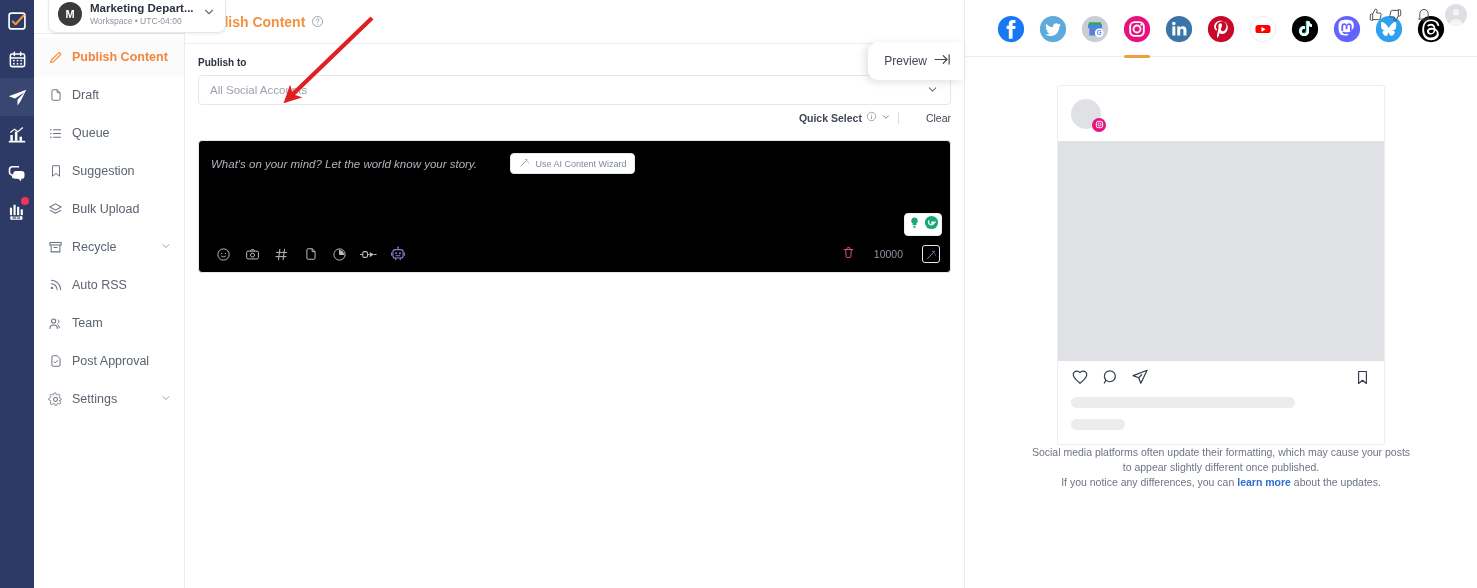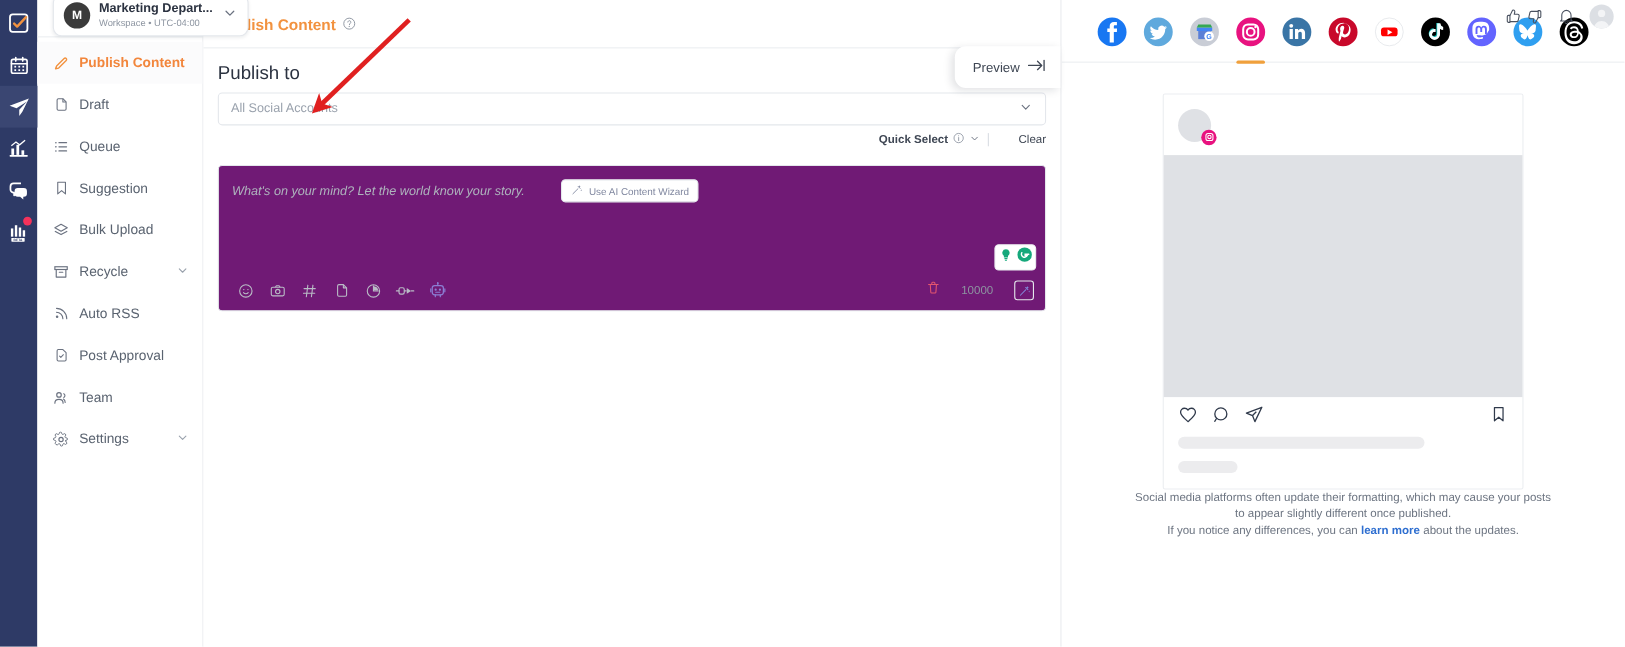--- a/index.html
+++ b/index.html
@@ -66,37 +66,37 @@
   .center { width: 780px; flex: 0 0 780px; background: #fff; border-right: 1px solid #e9ecef;
             display: flex; flex-direction: column; position: relative; }
   .center-head {
     height: 44px; display: flex; align-items: center; padding: 0 0 0 13px;
     border-bottom: 1px solid #eceef1; gap: 6px;
   }
   .page-title { font-size: 14px; font-weight: 700; color: #f2923f; }
   .help-ico { color: #8d95a1; display: flex; }
 
   .center-body { padding: 13px 13px 0 13px; }
-  .field-label { font-size: 17px; font-weight: 400; color: #2b3240; margin-bottom: 7px; }
+  .field-label { font-size: 10px; font-weight: 700; color: #2b3240; margin-bottom: 7px; }
   .select-box {
     height: 30px; border: 1px solid #e4e7ec; border-radius: 4px;
     background: #fff; display: flex; align-items: center;
     padding: 0 11px; font-size: 11.5px; color: #9aa2ad; cursor: pointer;
   }
   .select-box .sel-chev { margin-left: auto; color: #6b7280; }
   .quick-row {
     display: flex; align-items: center; justify-content: flex-end; gap: 7px;
     margin-top: 6px; font-size: 10.5px; color: #3f4754;
   }
   .quick-row .qs { display: flex; align-items: center; gap: 4px; cursor: pointer; font-weight: 600;}
   .q-div { width: 1px; height: 12px; background: #d9dde3; }
   .clear-link { color: #3f4754; cursor: pointer; font-weight: 400; padding-left: 20px; }
 
   .composer {
-    margin-top: 16px; border: 1px solid #e4e7ec; border-radius: 4px; background: #701a75;
+    margin-top: 16px; border: 1px solid #e4e7ec; border-radius: 4px; background: #000000;
     height: 133px; display: flex; flex-direction: column; position: relative;
   }
   .composer-top { flex: 1; padding: 12px 12px 0 12px; position: relative; }
   .ph-text { font-size: 11.5px; color: #aeb4bd; font-style: italic; display: inline-block; vertical-align: middle;}
   .ai-wizard {
     display: inline-flex; align-items: center; gap: 5px; vertical-align: middle;
     margin-left: 29px; border: 1px solid #e4e7ec; border-radius: 4px;
     padding: 3px 8px; font-size: 9px; color: #8188a0; background: #fff; cursor: pointer;
   }
   .gram {
@@ -309,37 +309,37 @@
           <svg width="14" height="14" viewBox="0 0 24 24" fill="none">
               <path d="M5 19a2 2 0 100-4 2 2 0 000 4z" fill="#6b7280"></path>
               <path d="M4 10a10 10 0 0110 10M4 4a16 16 0 0116 16" stroke="#6b7280" stroke-width="1.8" stroke-linecap="round"></path>
             </svg>
         </span>
         <span class="nav-label">Auto RSS</span>
       </div>
 
       <div class="nav-item">
         <span class="nav-ico">
-          <svg width="14" height="14" viewBox="0 0 24 24" fill="none">
-              <path d="M14 3H7a2 2 0 00-2 2v14a2 2 0 002 2h10a2 2 0 002-2V8l-5-5z" stroke="#6b7280" stroke-width="1.7" stroke-linejoin="round"></path>
-              <path d="M8.8 13.3l2 2 4-4.2" stroke="#6b7280" stroke-width="1.6" stroke-linecap="round" stroke-linejoin="round"></path>
-            </svg>
-        </span>
-        <span class="nav-label">Post Approval</span>
-      </div>
-
-      <div class="nav-item">
-        <span class="nav-ico">
           <svg width="15" height="15" viewBox="0 0 24 24" fill="none">
               <circle cx="9" cy="8" r="3.3" stroke="#6b7280" stroke-width="1.7"></circle>
               <path d="M3 20c0-3.3 2.7-5.5 6-5.5s6 2.2 6 5.5" stroke="#6b7280" stroke-width="1.7" stroke-linecap="round"></path>
               <path d="M16 6.2a3.2 3.2 0 010 5.6M18 19c0-2.6-1-4.1-2.5-5" stroke="#6b7280" stroke-width="1.6" stroke-linecap="round"></path>
             </svg>
         </span>
         <span class="nav-label">Team</span>
+      </div>
+
+      <div class="nav-item">
+        <span class="nav-ico">
+          <svg width="14" height="14" viewBox="0 0 24 24" fill="none">
+              <path d="M14 3H7a2 2 0 00-2 2v14a2 2 0 002 2h10a2 2 0 002-2V8l-5-5z" stroke="#6b7280" stroke-width="1.7" stroke-linejoin="round"></path>
+              <path d="M8.8 13.3l2 2 4-4.2" stroke="#6b7280" stroke-width="1.6" stroke-linecap="round" stroke-linejoin="round"></path>
+            </svg>
+        </span>
+        <span class="nav-label">Post Approval</span>
       </div>
 
       <div class="nav-item">
         <span class="nav-ico">
           <svg width="15" height="15" viewBox="0 0 24 24" fill="none">
               <circle cx="12" cy="12" r="3.1" stroke="#6b7280" stroke-width="1.7"></circle>
               <path d="M19.4 14.2a1.5 1.5 0 00.3 1.7l.1.1a1.8 1.8 0 11-2.6 2.6l-.1-.1a1.5 1.5 0 00-1.7-.3 1.5 1.5 0 00-.9 1.4v.2a1.8 1.8 0 11-3.6 0v-.1a1.5 1.5 0 00-1-1.4 1.5 1.5 0 00-1.7.3l-.1.1A1.8 1.8 0 114 16l.1-.1a1.5 1.5 0 00.3-1.7 1.5 1.5 0 00-1.4-.9h-.2a1.8 1.8 0 110-3.6h.1a1.5 1.5 0 001.4-1 1.5 1.5 0 00-.3-1.7L4 6.9A1.8 1.8 0 116.6 4.3l.1.1a1.5 1.5 0 001.7.3h.1a1.5 1.5 0 00.9-1.4v-.2a1.8 1.8 0 113.6 0v.1a1.5 1.5 0 00.9 1.4 1.5 1.5 0 001.7-.3l.1-.1a1.8 1.8 0 112.6 2.6l-.1.1a1.5 1.5 0 00-.3 1.7v.1a1.5 1.5 0 001.4.9h.2a1.8 1.8 0 110 3.6h-.1a1.5 1.5 0 00-1.4.9z" stroke="#6b7280" stroke-width="1.4"></path>
             </svg>
         </span>
         <span class="nav-label">Settings</span>

